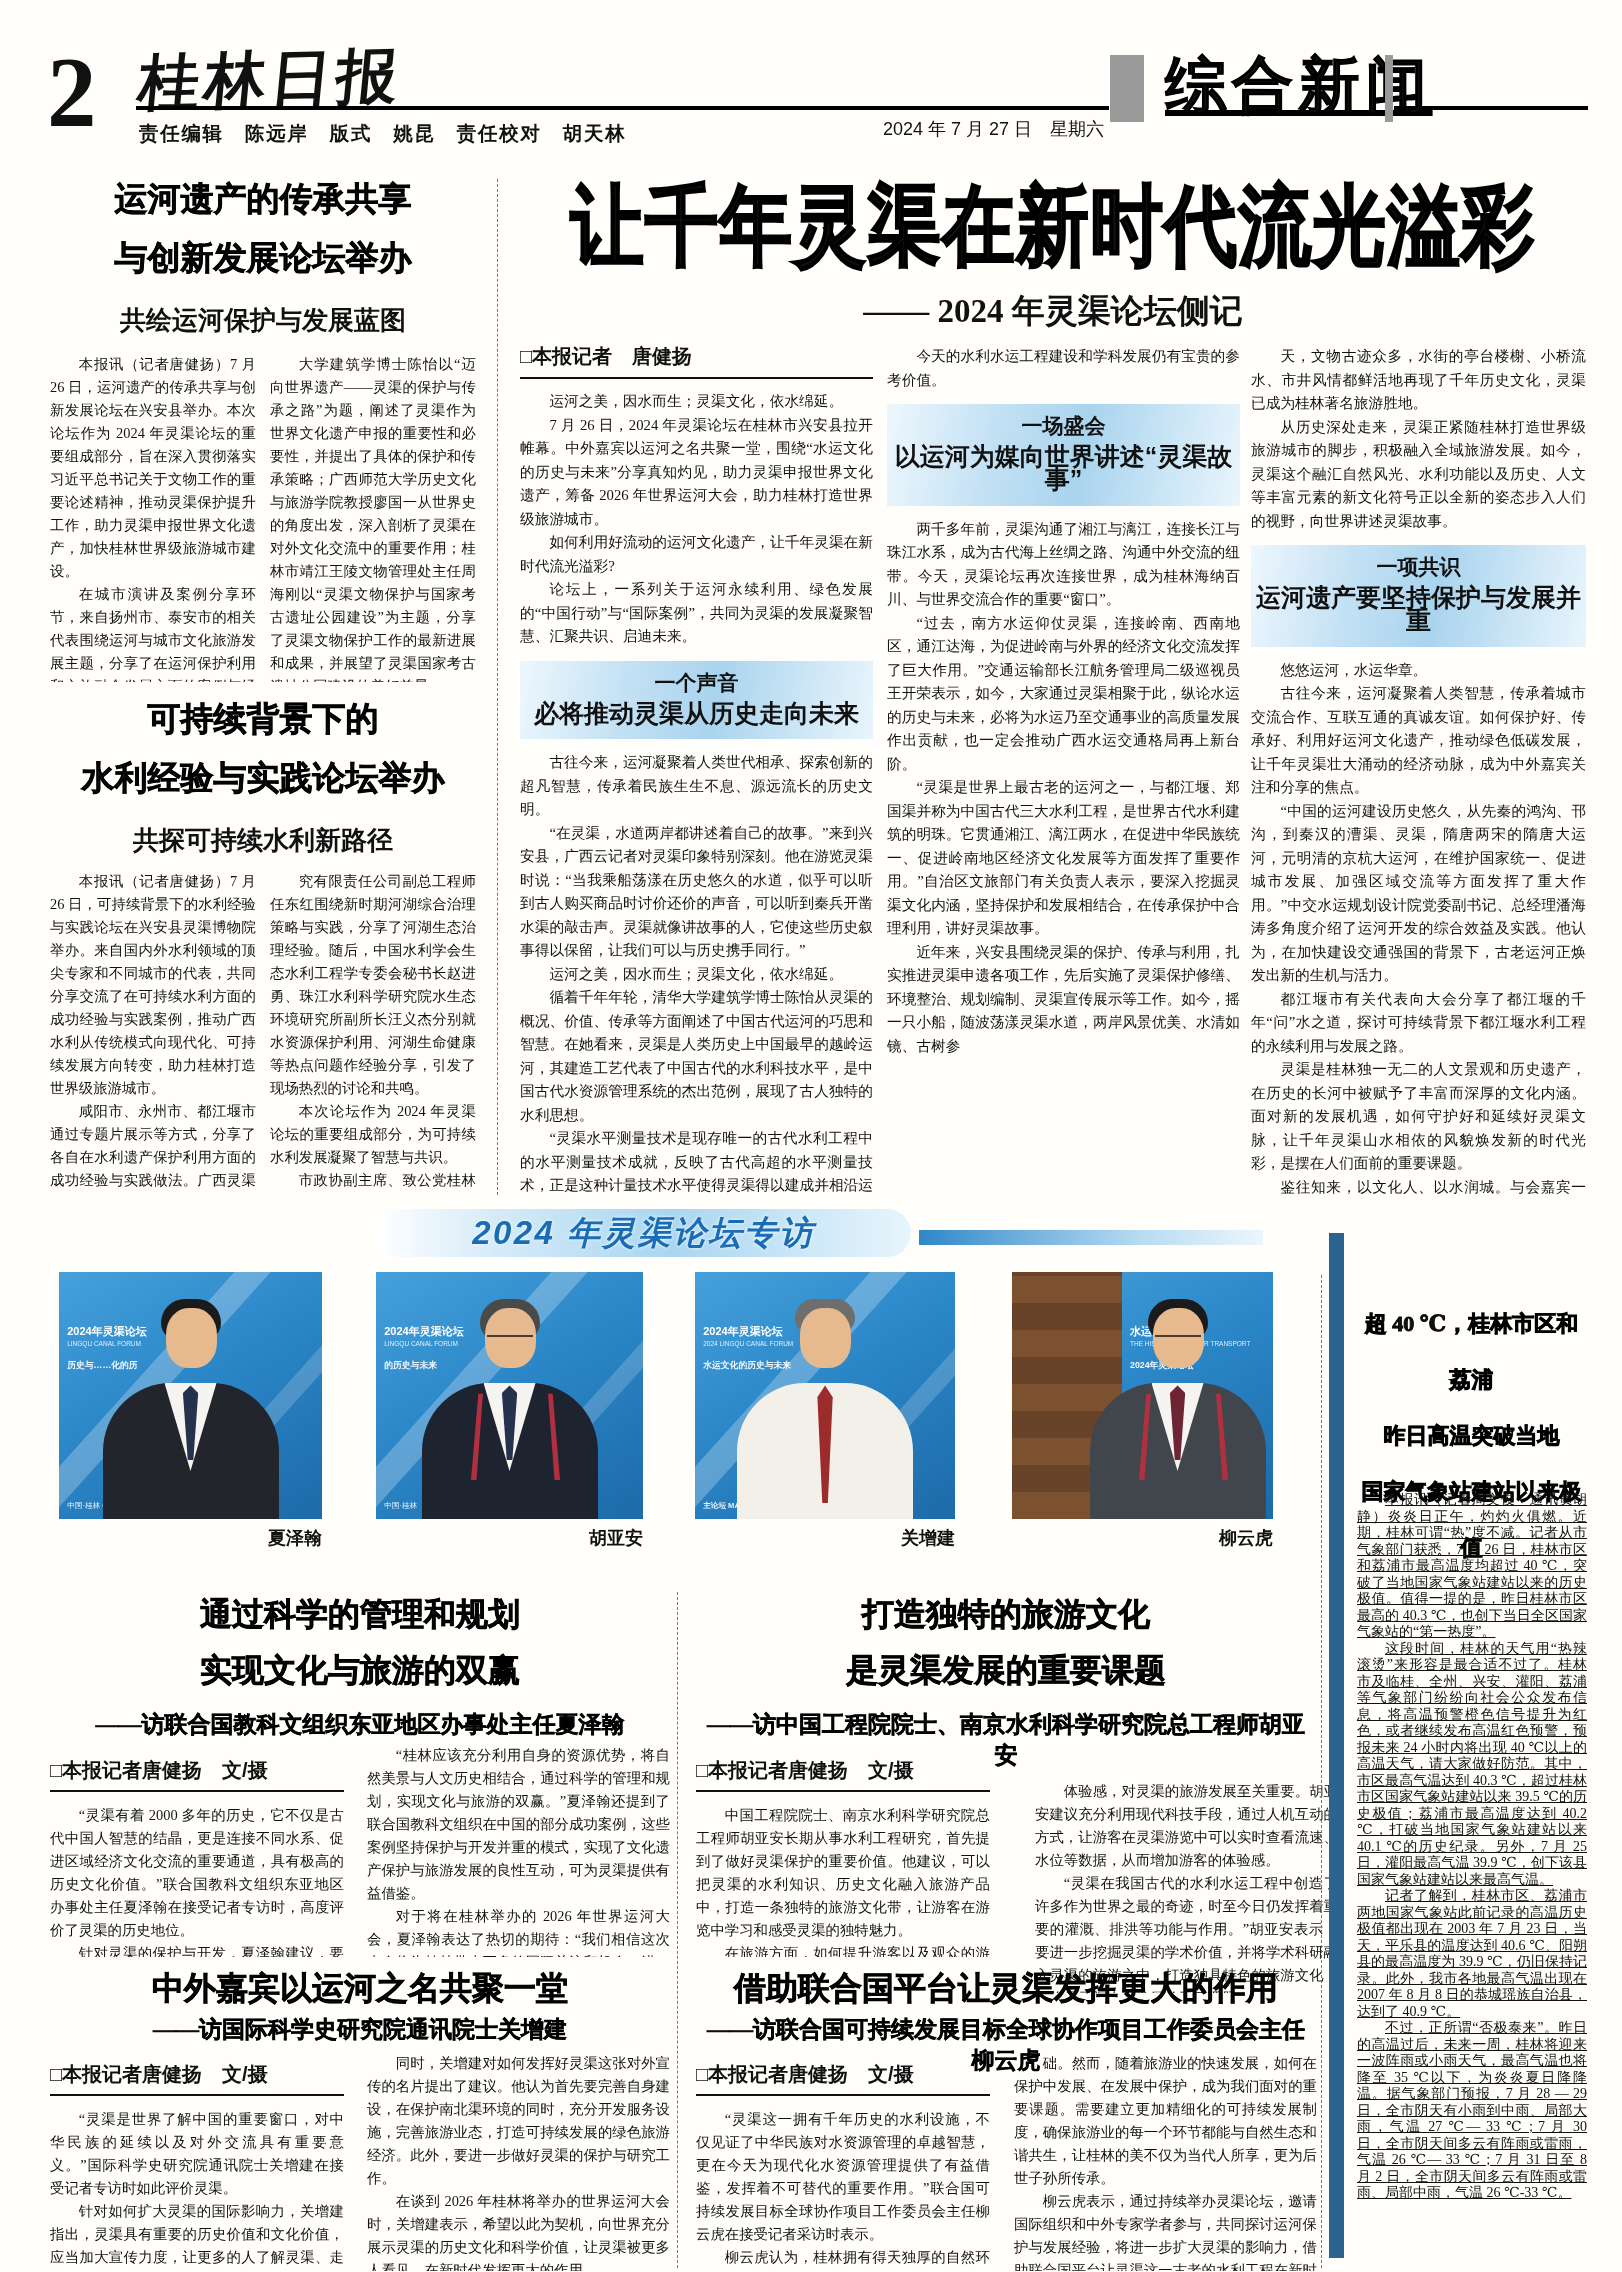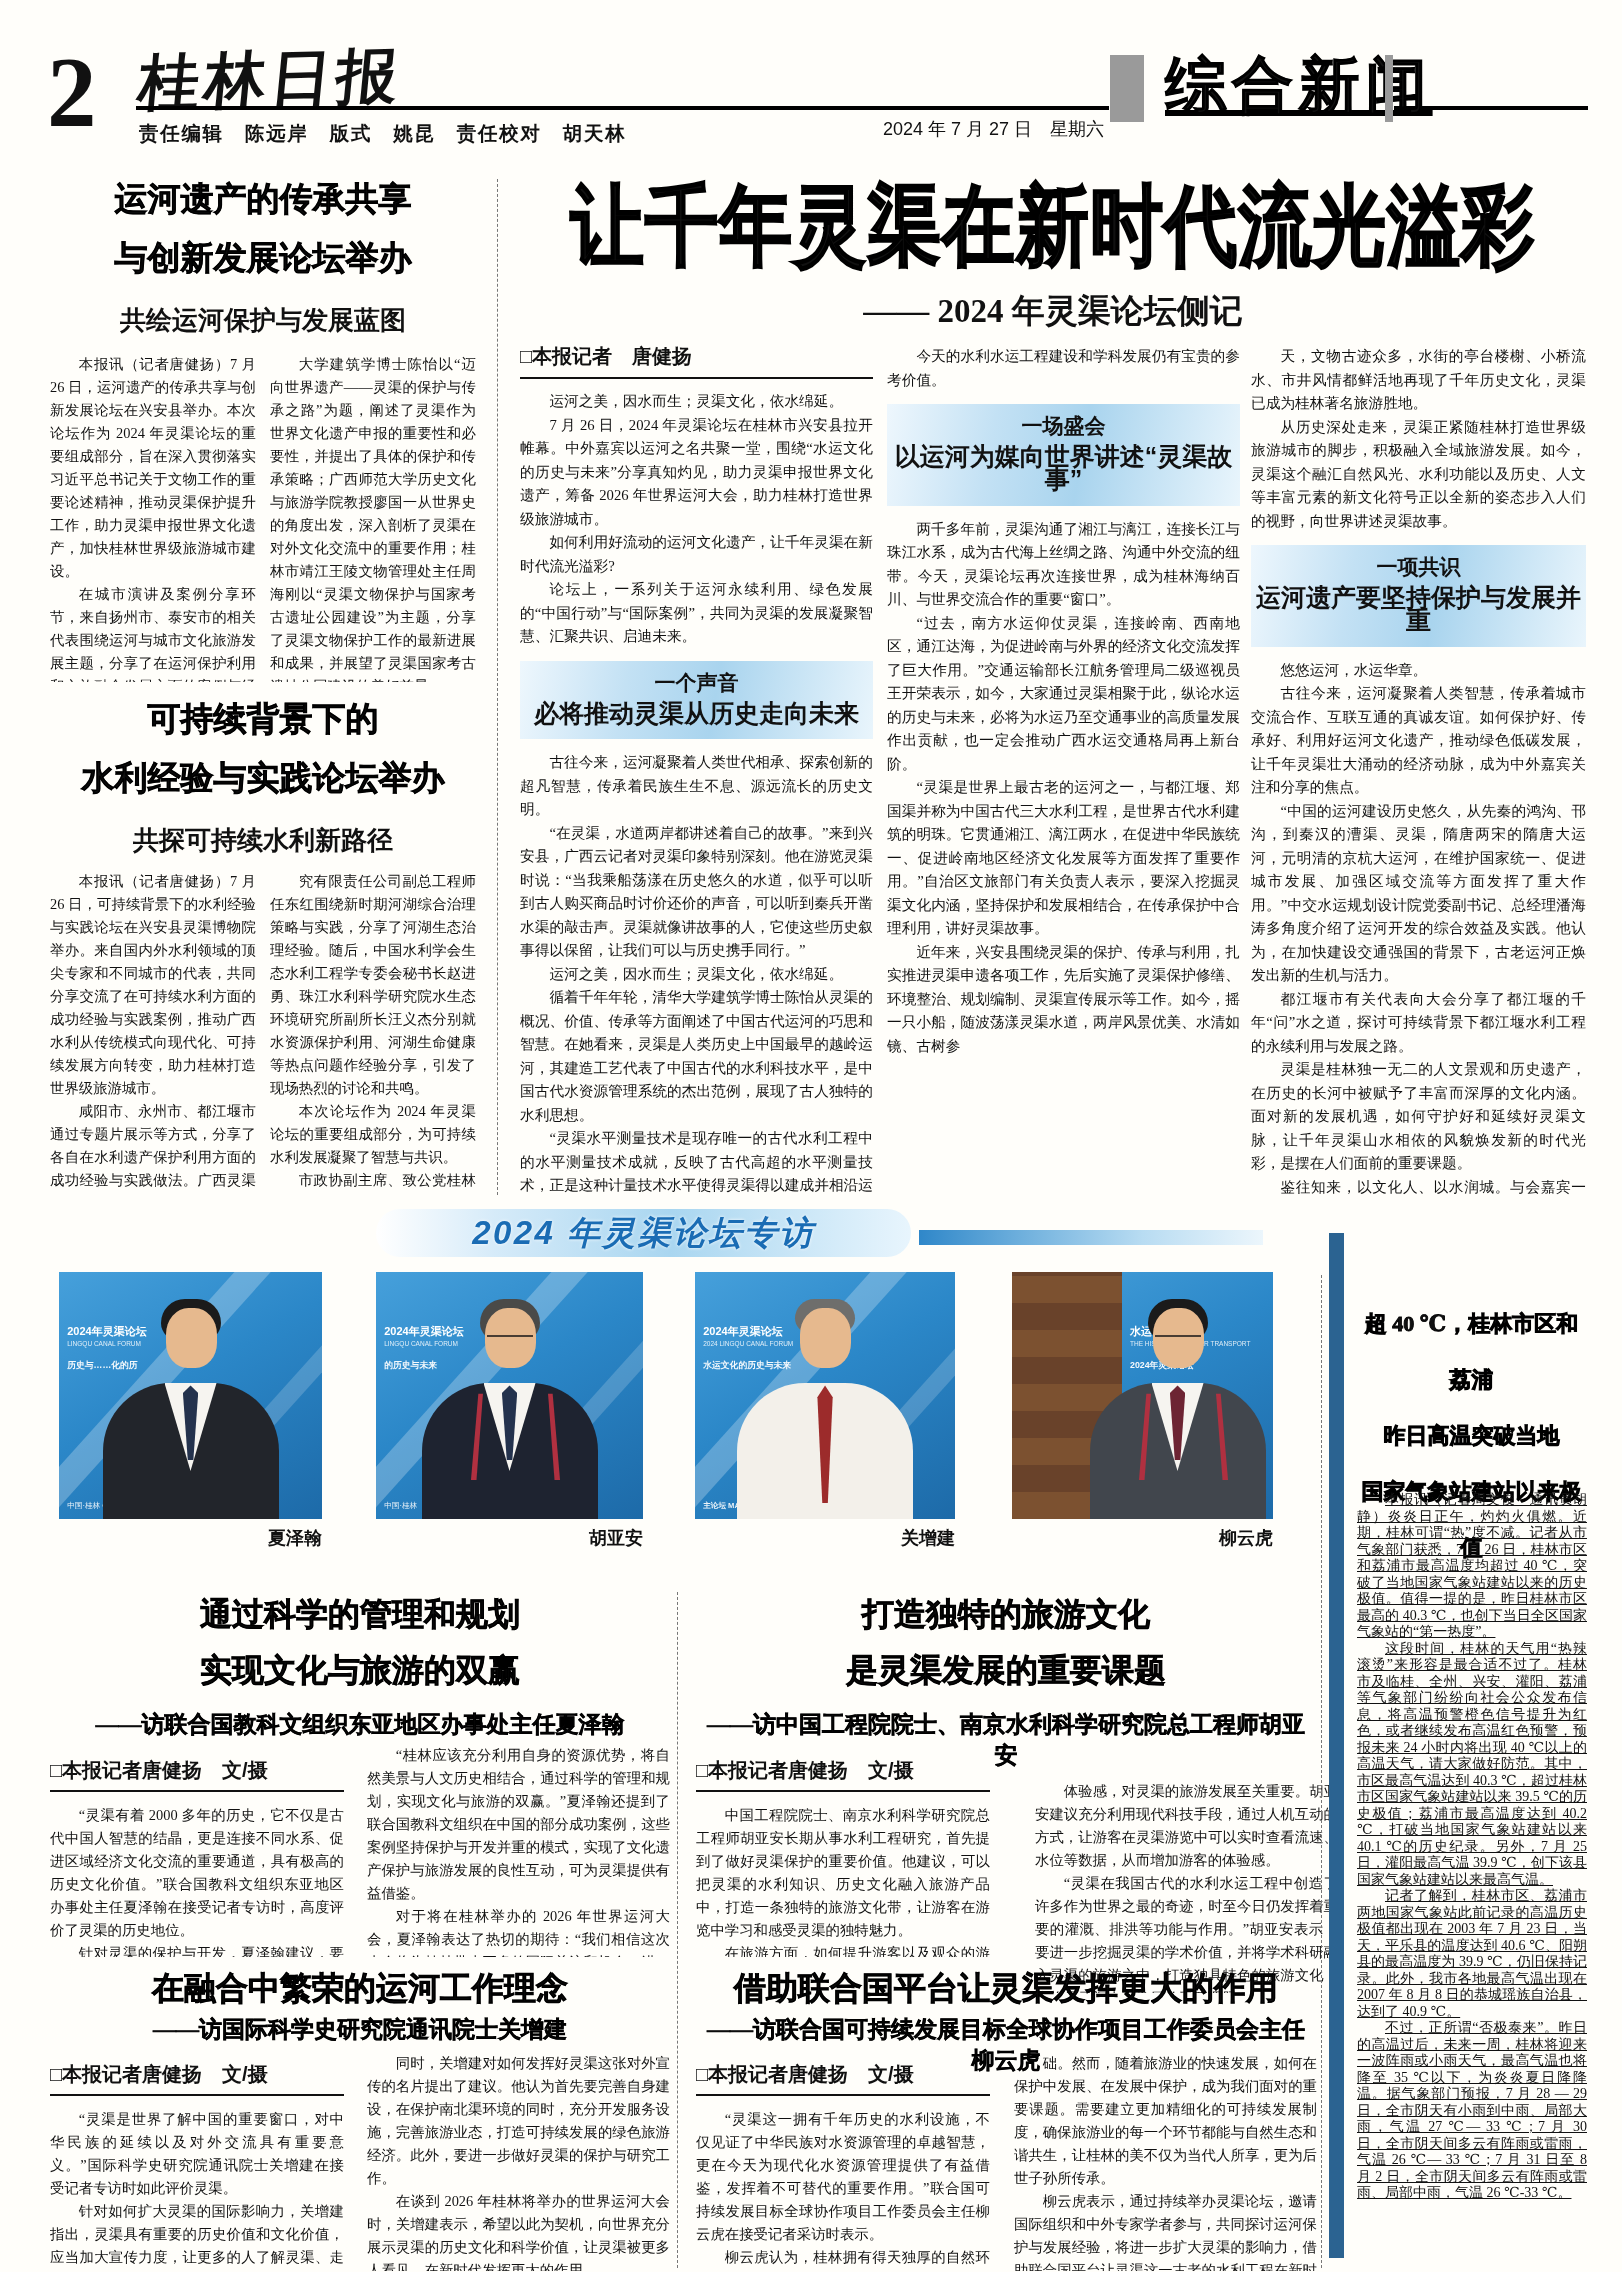--- a/index.html
+++ b/index.html
@@ -296,21 +296,21 @@
     <div>
         <p>中国工程院院士、南京水利科学研究院总工程师胡亚安长期从事水利工程研究，首先提到了做好灵渠保护的重要价值。他建议，可以把灵渠的水利知识、历史文化融入旅游产品中，打造一条独特的旅游文化带，让游客在游览中学习和感受灵渠的独特魅力。</p>
         <p>在旅游方面，如何提升游客以及观众的游览</p>
       </div>
   </div>
   <div class="abs bodycol b-l" style="left:1014px;top:1780px;width:303px;height:213px;margin-left:21px;">
       <p>体验感，对灵渠的旅游发展至关重要。胡亚安建议充分利用现代科技手段，通过人机互动的方式，让游客在灵渠游览中可以实时查看流速、水位等数据，从而增加游客的体验感。</p>
       <p>“灵渠在我国古代的水利水运工程中创造了许多作为世界之最的奇迹，时至今日仍发挥着重要的灌溉、排洪等功能与作用。”胡亚安表示，要进一步挖掘灵渠的学术价值，并将学术科研融入灵渠的旅游之中，打造独具特色的旅游文化，这将是灵渠未来发展的重要课题。</p>
     </div>
 
-  <div class="abs ctr h-serif" style="left:50px;top:1967px;width:620px;font-size:32px;">在融合中繁荣的运河工作理念</div>
+  <div class="abs ctr h-serif" style="left:50px;top:1967px;width:620px;font-size:32px;">中外嘉宾以运河之名共聚一堂</div>
   <div class="abs ctr t-int-sub h-serif" style="left:50px;top:2014px;width:620px;-webkit-text-stroke:0.5px #000;">——访国际科学史研究院通讯院士关增建</div>
   <div class="abs bodycol b-l" style="left:50px;top:2052px;width:294px;height:219px;">
     <div class="byline" style="margin-top:10.6px;">□本报记者唐健扬　文/摄</div>
     <div>
         <p>“灵渠是世界了解中国的重要窗口，对中华民族的延续以及对外交流具有重要意义。”国际科学史研究院通讯院士关增建在接受记者专访时如此评价灵渠。</p>
         <p>针对如何扩大灵渠的国际影响力，关增建指出，灵渠具有重要的历史价值和文化价值，应当加大宣传力度，让更多的人了解灵渠、走近灵渠，“只有亲身体验，才能真正感受它的魅力”。他说，唯有如此，才能不断扩大灵渠的国际影响力。</p>
       </div>
   </div>
   <div class="abs bodycol b-l" style="left:367px;top:2052px;width:303px;height:219px;">
       <p>同时，关增建对如何发挥好灵渠这张对外宣传的名片提出了建议。他认为首先要完善自身建设，在保护南北渠环境的同时，充分开发服务设施，完善旅游业态，打造可持续发展的绿色旅游经济。此外，要进一步做好灵渠的保护与研究工作。</p>

